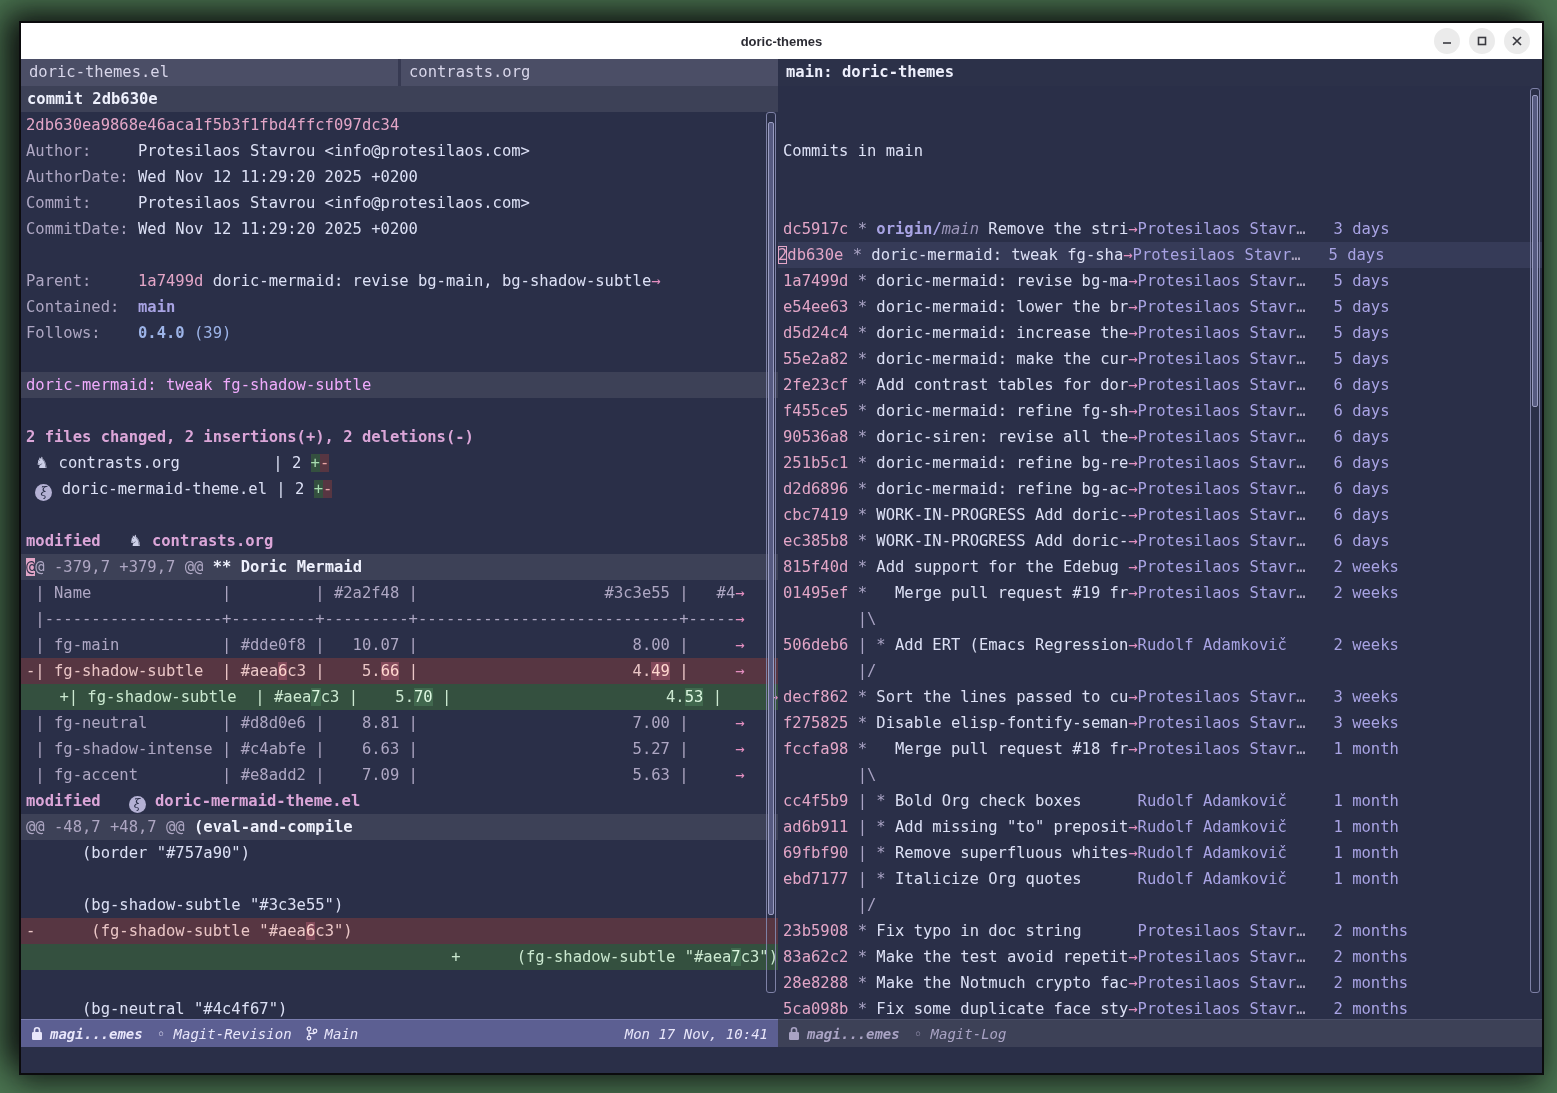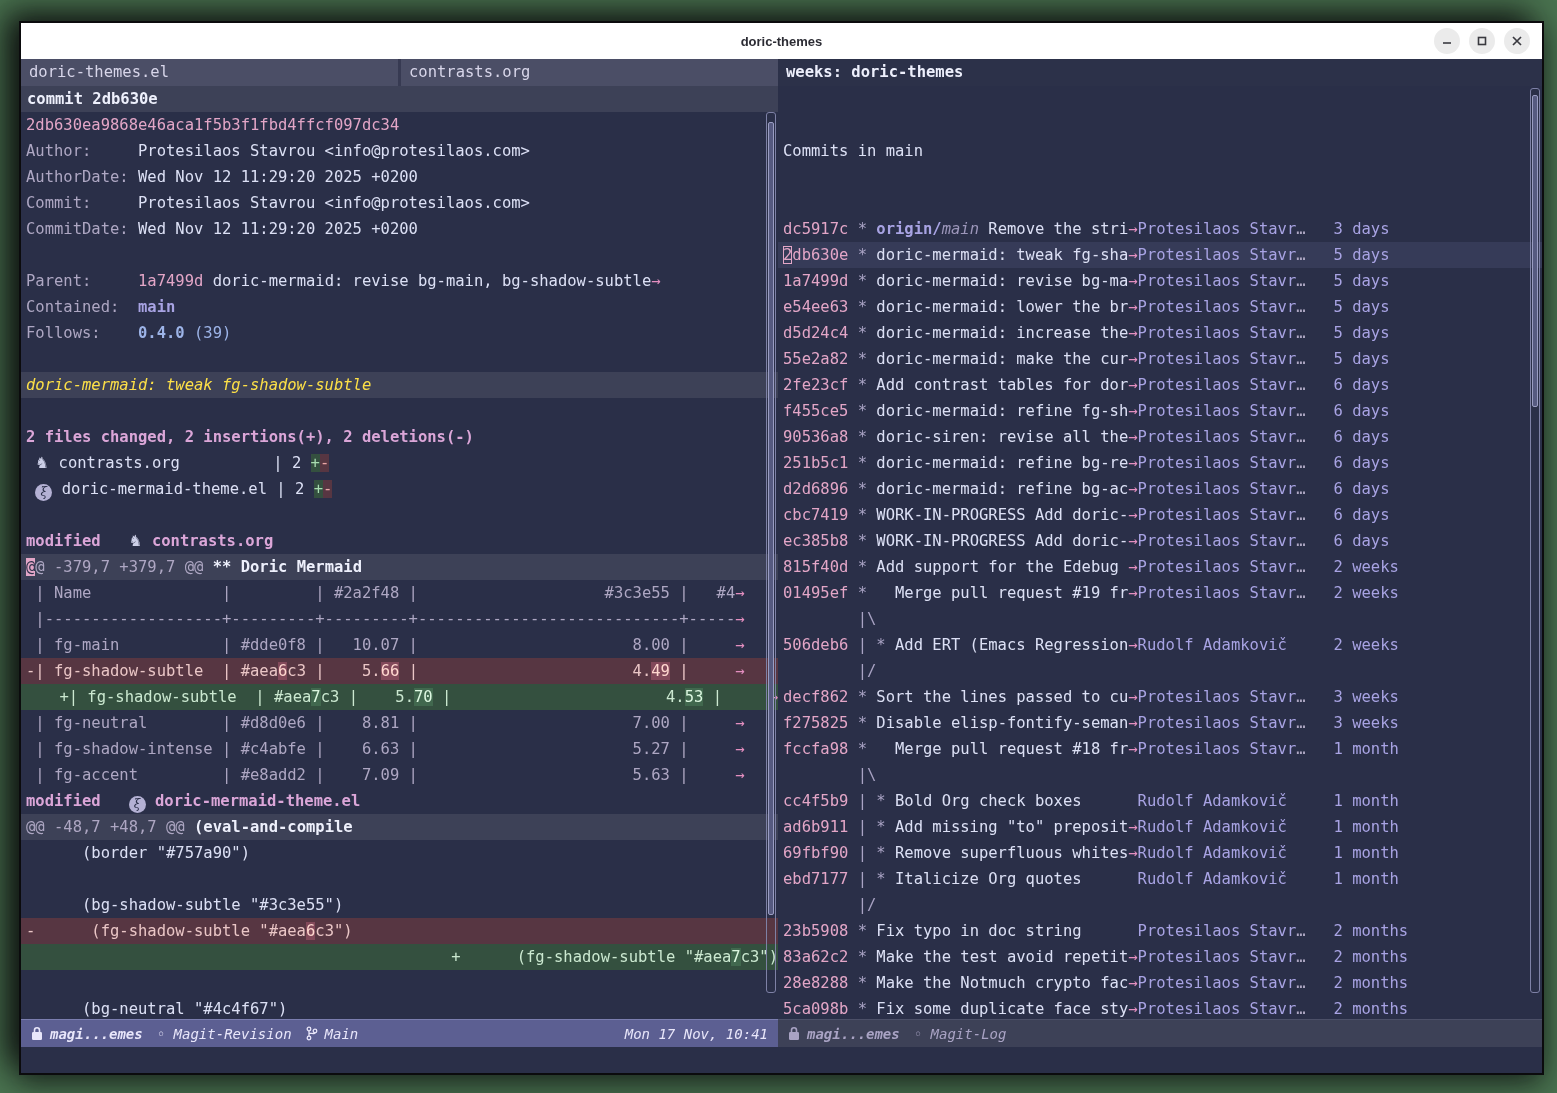--- a/index.html
+++ b/index.html
@@ -48,38 +48,38 @@
   .sg{white-space:pre;}
   .fg{color:#dce0f5;}
   .dim{color:#aea7c3;}
   .pink{color:#e3a6c7;}
   .arr{color:#e48fc0;}
   .purple{color:#a8a3e3;}
   .purpleb{color:#a8a3e3;font-weight:bold;}
   .tag{color:#9db4e8;}
   .tagb{color:#9db4e8;font-weight:bold;}
   .magb{color:#dba6d8;font-weight:bold;}
-  .secfg{color:#fde047;font-style:italic;}
+  .secfg{color:#f0abfc;}
   .hdim{color:#aea7c3;}
   .hbold{color:#eef0fc;font-weight:bold;}
   .delfg{color:#eac6c6;}
   .addfg{color:#cbe8d0;}
   .refd{background:#82495a;color:#ffd7cf;}
   .refa{background:#41684e;color:#dcf7e0;}
   .chipa{background:#34503f;color:#a8dcb0;}
   .chipd{background:#573642;color:#eaa6a6;}
   .cursor{background:#e3a6c7;color:#2a2f48;}
   .hcursor{box-shadow:inset 0 0 0 1px #e3a6c7;}
   .oicon{color:#cdd0e8;font-family:"DejaVu Sans", sans-serif;}
   .eicon{display:inline-block;width:17px;height:17px;line-height:17px;border-radius:50%;
     background:#b4b1d4;color:#2a2f48;text-align:center;font-size:12px;font-style:italic;
     font-family:"DejaVu Serif", serif;vertical-align:-2px;}
   
   .crow{height:26px;white-space:pre;}
-  .crow.sel{background:#363b58;margin-left:-5px;padding-left:5px;}
+  .crow.sel{background:#363b58;margin-left:-5px;}
   .hcol{display:inline-block;width:7ch;color:#e3a6c7;}
   .hash2{color:#e3a6c7;}
   .spc{display:inline-block;width:1ch;}
   .mid{display:inline-block;width:29ch;overflow:hidden;vertical-align:bottom;}
   .arrslot{display:inline-block;width:1ch;}
   .aucol{display:inline-block;width:21ch;overflow:hidden;vertical-align:bottom;}
   .datecol{display:inline-block;}
   .g{color:#a9a3c4;}
   .s{color:#dce0f5;}
   .pb{color:#a8a3e3;font-weight:bold;}
@@ -160,21 +160,21 @@
                   <path d="M3 4.8 V10.2 M3 8 C3 6.5 9 8.5 9 6.8" fill="none" stroke="#e8e6fa" stroke-width="1.3"></path>
                 </svg>
             </span>
             <span>Main</span>
             <span class="ml-right">Mon 17 Nov, 10:41</span>
           </div>
         </div>
 
         <div class="pane right">
           <div class="tabline">
-            <div class="tab current">weeks: doric-themes</div>
+            <div class="tab current">main: doric-themes</div>
           </div>
           <div class="buffer">
             <div class="bl"><span class="sg fg">Commits in main</span></div>
             <div id="right-rows"><div class="crow"><span class="sg hcol">dc5917c</span><span class="sg spc"> </span><span class="sg mid"><span class="sg g">* </span><span class="sg pb">origin/</span><span class="sg hi">main</span><span class="sg s"> Remove the stri</span></span><span class="sg arr arrslot">→</span><span class="sg aucol"><span class="sg purple">Protesilaos Stavr</span><span class="sg dim">…</span></span><span class="sg purple datecol">3 days</span></div><div class="crow sel"><span class="sg hcol"><span class="sg hcursor">2</span><span class="sg hash2">db630e</span></span><span class="sg spc"> </span><span class="sg mid"><span class="sg g">* </span><span class="sg s">doric-mermaid: tweak fg-sha</span></span><span class="sg arr arrslot">→</span><span class="sg aucol"><span class="sg purple">Protesilaos Stavr</span><span class="sg dim">…</span></span><span class="sg purple datecol">5 days</span></div><div class="crow"><span class="sg hcol">1a7499d</span><span class="sg spc"> </span><span class="sg mid"><span class="sg g">* </span><span class="sg s">doric-mermaid: revise bg-ma</span></span><span class="sg arr arrslot">→</span><span class="sg aucol"><span class="sg purple">Protesilaos Stavr</span><span class="sg dim">…</span></span><span class="sg purple datecol">5 days</span></div><div class="crow"><span class="sg hcol">e54ee63</span><span class="sg spc"> </span><span class="sg mid"><span class="sg g">* </span><span class="sg s">doric-mermaid: lower the br</span></span><span class="sg arr arrslot">→</span><span class="sg aucol"><span class="sg purple">Protesilaos Stavr</span><span class="sg dim">…</span></span><span class="sg purple datecol">5 days</span></div><div class="crow"><span class="sg hcol">d5d24c4</span><span class="sg spc"> </span><span class="sg mid"><span class="sg g">* </span><span class="sg s">doric-mermaid: increase the</span></span><span class="sg arr arrslot">→</span><span class="sg aucol"><span class="sg purple">Protesilaos Stavr</span><span class="sg dim">…</span></span><span class="sg purple datecol">5 days</span></div><div class="crow"><span class="sg hcol">55e2a82</span><span class="sg spc"> </span><span class="sg mid"><span class="sg g">* </span><span class="sg s">doric-mermaid: make the cur</span></span><span class="sg arr arrslot">→</span><span class="sg aucol"><span class="sg purple">Protesilaos Stavr</span><span class="sg dim">…</span></span><span class="sg purple datecol">5 days</span></div><div class="crow"><span class="sg hcol">2fe23cf</span><span class="sg spc"> </span><span class="sg mid"><span class="sg g">* </span><span class="sg s">Add contrast tables for dor</span></span><span class="sg arr arrslot">→</span><span class="sg aucol"><span class="sg purple">Protesilaos Stavr</span><span class="sg dim">…</span></span><span class="sg purple datecol">6 days</span></div><div class="crow"><span class="sg hcol">f455ce5</span><span class="sg spc"> </span><span class="sg mid"><span class="sg g">* </span><span class="sg s">doric-mermaid: refine fg-sh</span></span><span class="sg arr arrslot">→</span><span class="sg aucol"><span class="sg purple">Protesilaos Stavr</span><span class="sg dim">…</span></span><span class="sg purple datecol">6 days</span></div><div class="crow"><span class="sg hcol">90536a8</span><span class="sg spc"> </span><span class="sg mid"><span class="sg g">* </span><span class="sg s">doric-siren: revise all the</span></span><span class="sg arr arrslot">→</span><span class="sg aucol"><span class="sg purple">Protesilaos Stavr</span><span class="sg dim">…</span></span><span class="sg purple datecol">6 days</span></div><div class="crow"><span class="sg hcol">251b5c1</span><span class="sg spc"> </span><span class="sg mid"><span class="sg g">* </span><span class="sg s">doric-mermaid: refine bg-re</span></span><span class="sg arr arrslot">→</span><span class="sg aucol"><span class="sg purple">Protesilaos Stavr</span><span class="sg dim">…</span></span><span class="sg purple datecol">6 days</span></div><div class="crow"><span class="sg hcol">d2d6896</span><span class="sg spc"> </span><span class="sg mid"><span class="sg g">* </span><span class="sg s">doric-mermaid: refine bg-ac</span></span><span class="sg arr arrslot">→</span><span class="sg aucol"><span class="sg purple">Protesilaos Stavr</span><span class="sg dim">…</span></span><span class="sg purple datecol">6 days</span></div><div class="crow"><span class="sg hcol">cbc7419</span><span class="sg spc"> </span><span class="sg mid"><span class="sg g">* </span><span class="sg s">WORK-IN-PROGRESS Add doric-</span></span><span class="sg arr arrslot">→</span><span class="sg aucol"><span class="sg purple">Protesilaos Stavr</span><span class="sg dim">…</span></span><span class="sg purple datecol">6 days</span></div><div class="crow"><span class="sg hcol">ec385b8</span><span class="sg spc"> </span><span class="sg mid"><span class="sg g">* </span><span class="sg s">WORK-IN-PROGRESS Add doric-</span></span><span class="sg arr arrslot">→</span><span class="sg aucol"><span class="sg purple">Protesilaos Stavr</span><span class="sg dim">…</span></span><span class="sg purple datecol">6 days</span></div><div class="crow"><span class="sg hcol">815f40d</span><span class="sg spc"> </span><span class="sg mid"><span class="sg g">* </span><span class="sg s">Add support for the Edebug </span></span><span class="sg arr arrslot">→</span><span class="sg aucol"><span class="sg purple">Protesilaos Stavr</span><span class="sg dim">…</span></span><span class="sg purple datecol">2 weeks</span></div><div class="crow"><span class="sg hcol">01495ef</span><span class="sg spc"> </span><span class="sg mid"><span class="sg g">* </span><span class="sg s">  Merge pull request #19 fr</span></span><span class="sg arr arrslot">→</span><span class="sg aucol"><span class="sg purple">Protesilaos Stavr</span><span class="sg dim">…</span></span><span class="sg purple datecol">2 weeks</span></div><div class="crow"><span class="sg hcol"></span><span class="sg spc"> </span><span class="sg mid"><span class="sg g">|\</span></span><span class="sg arrslot"> </span><span class="sg aucol"></span><span class="sg purple datecol"></span></div><div class="crow"><span class="sg hcol">506deb6</span><span class="sg spc"> </span><span class="sg mid"><span class="sg g">| * </span><span class="sg s">Add ERT (Emacs Regression</span></span><span class="sg arr arrslot">→</span><span class="sg aucol"><span class="sg purple">Rudolf Adamkovič</span></span><span class="sg purple datecol">2 weeks</span></div><div class="crow"><span class="sg hcol"></span><span class="sg spc"> </span><span class="sg mid"><span class="sg g">|/</span></span><span class="sg arrslot"> </span><span class="sg aucol"></span><span class="sg purple datecol"></span></div><div class="crow"><span class="sg hcol">decf862</span><span class="sg spc"> </span><span class="sg mid"><span class="sg g">* </span><span class="sg s">Sort the lines passed to cu</span></span><span class="sg arr arrslot">→</span><span class="sg aucol"><span class="sg purple">Protesilaos Stavr</span><span class="sg dim">…</span></span><span class="sg purple datecol">3 weeks</span></div><div class="crow"><span class="sg hcol">f275825</span><span class="sg spc"> </span><span class="sg mid"><span class="sg g">* </span><span class="sg s">Disable elisp-fontify-seman</span></span><span class="sg arr arrslot">→</span><span class="sg aucol"><span class="sg purple">Protesilaos Stavr</span><span class="sg dim">…</span></span><span class="sg purple datecol">3 weeks</span></div><div class="crow"><span class="sg hcol">fccfa98</span><span class="sg spc"> </span><span class="sg mid"><span class="sg g">* </span><span class="sg s">  Merge pull request #18 fr</span></span><span class="sg arr arrslot">→</span><span class="sg aucol"><span class="sg purple">Protesilaos Stavr</span><span class="sg dim">…</span></span><span class="sg purple datecol">1 month</span></div><div class="crow"><span class="sg hcol"></span><span class="sg spc"> </span><span class="sg mid"><span class="sg g">|\</span></span><span class="sg arrslot"> </span><span class="sg aucol"></span><span class="sg purple datecol"></span></div><div class="crow"><span class="sg hcol">cc4f5b9</span><span class="sg spc"> </span><span class="sg mid"><span class="sg g">| * </span><span class="sg s">Bold Org check boxes</span></span><span class="sg arrslot"> </span><span class="sg aucol"><span class="sg purple">Rudolf Adamkovič</span></span><span class="sg purple datecol">1 month</span></div><div class="crow"><span class="sg hcol">ad6b911</span><span class="sg spc"> </span><span class="sg mid"><span class="sg g">| * </span><span class="sg s">Add missing "to" preposit</span></span><span class="sg arr arrslot">→</span><span class="sg aucol"><span class="sg purple">Rudolf Adamkovič</span></span><span class="sg purple datecol">1 month</span></div><div class="crow"><span class="sg hcol">69fbf90</span><span class="sg spc"> </span><span class="sg mid"><span class="sg g">| * </span><span class="sg s">Remove superfluous whites</span></span><span class="sg arr arrslot">→</span><span class="sg aucol"><span class="sg purple">Rudolf Adamkovič</span></span><span class="sg purple datecol">1 month</span></div><div class="crow"><span class="sg hcol">ebd7177</span><span class="sg spc"> </span><span class="sg mid"><span class="sg g">| * </span><span class="sg s">Italicize Org quotes</span></span><span class="sg arrslot"> </span><span class="sg aucol"><span class="sg purple">Rudolf Adamkovič</span></span><span class="sg purple datecol">1 month</span></div><div class="crow"><span class="sg hcol"></span><span class="sg spc"> </span><span class="sg mid"><span class="sg g">|/</span></span><span class="sg arrslot"> </span><span class="sg aucol"></span><span class="sg purple datecol"></span></div><div class="crow"><span class="sg hcol">23b5908</span><span class="sg spc"> </span><span class="sg mid"><span class="sg g">* </span><span class="sg s">Fix typo in doc string</span></span><span class="sg arrslot"> </span><span class="sg aucol"><span class="sg purple">Protesilaos Stavr</span><span class="sg dim">…</span></span><span class="sg purple datecol">2 months</span></div><div class="crow"><span class="sg hcol">83a62c2</span><span class="sg spc"> </span><span class="sg mid"><span class="sg g">* </span><span class="sg s">Make the test avoid repetit</span></span><span class="sg arr arrslot">→</span><span class="sg aucol"><span class="sg purple">Protesilaos Stavr</span><span class="sg dim">…</span></span><span class="sg purple datecol">2 months</span></div><div class="crow"><span class="sg hcol">28e8288</span><span class="sg spc"> </span><span class="sg mid"><span class="sg g">* </span><span class="sg s">Make the Notmuch crypto fac</span></span><span class="sg arr arrslot">→</span><span class="sg aucol"><span class="sg purple">Protesilaos Stavr</span><span class="sg dim">…</span></span><span class="sg purple datecol">2 months</span></div><div class="crow"><span class="sg hcol">5ca098b</span><span class="sg spc"> </span><span class="sg mid"><span class="sg g">* </span><span class="sg s">Fix some duplicate face sty</span></span><span class="sg arr arrslot">→</span><span class="sg aucol"><span class="sg purple">Protesilaos Stavr</span><span class="sg dim">…</span></span><span class="sg purple datecol">2 months</span></div></div>
           </div>
           <div class="sbar">
             <div class="thumb" style="top:6px;height:310px;"></div>
           </div>
           <div class="modeline inactive">
             <span class="mlicon">

